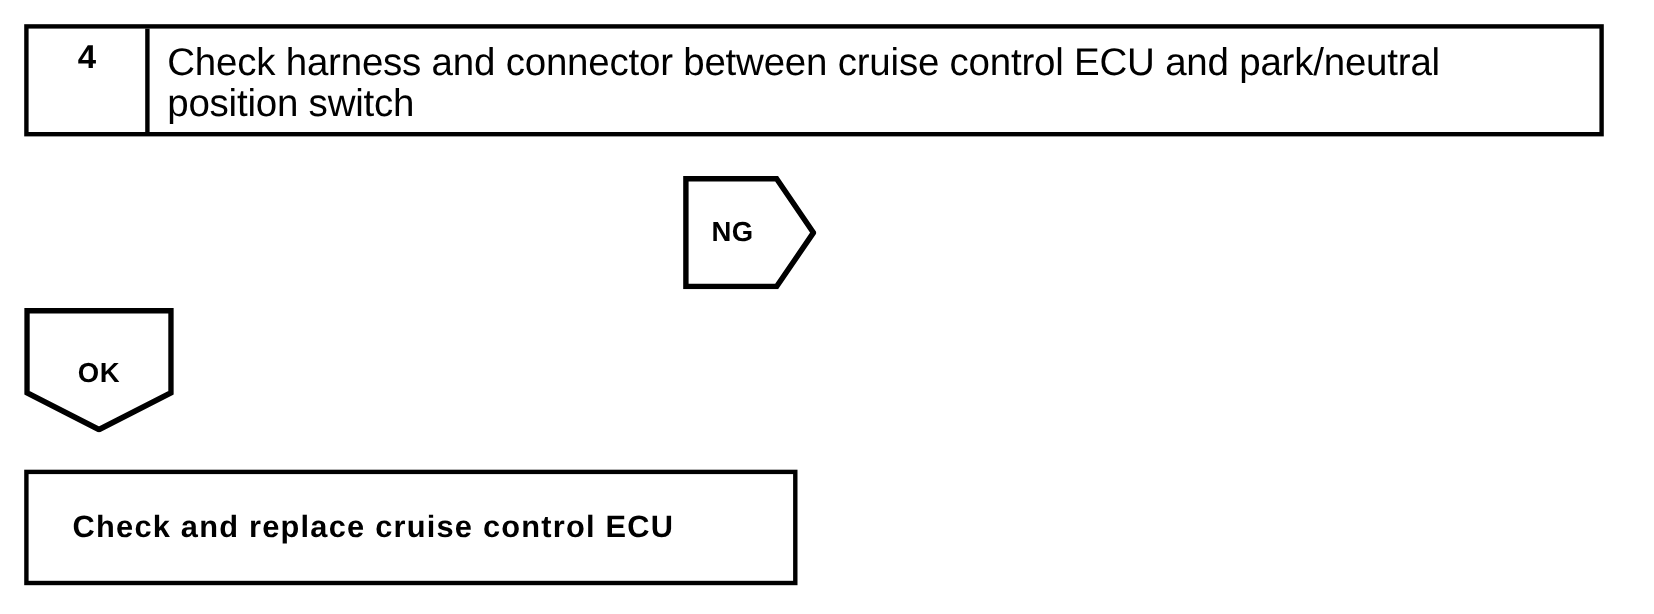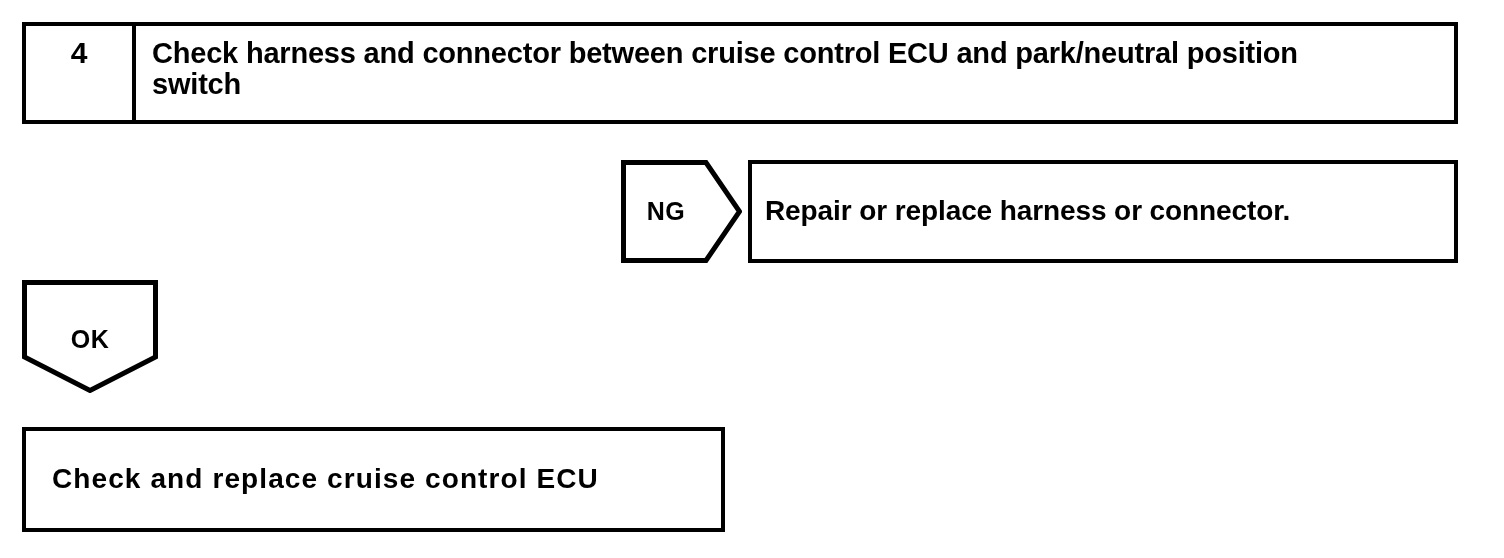--- a/index.html
+++ b/index.html
@@ -54,22 +54,22 @@
     font-weight: bold;
     line-height: 1;
     letter-spacing: 0px;
   }
   .step-text-cell {
     flex: 1 1 auto;
     box-sizing: border-box;
     padding: 12px 0 0 16px;
   }
   .step-text {
-    font-size: 29px;
-    font-weight: bold;
+    font-size: 35px;
+    font-weight: normal;
     line-height: 1.07;
     letter-spacing: -0.2px;
     max-width: 1220px;
   }
 
   
   .ng-pentagon {
     position: absolute;
     left: 621px;
     top: 160px;
@@ -148,21 +148,21 @@
     position: absolute;
     left: 22px;
     top: 427px;
     width: 703px;
     height: 105px;
     border: 4px solid #000;
     box-sizing: border-box;
     background: #fff;
     display: flex;
     align-items: center;
-    padding-left: 26px;
+    padding-left: 40px;
   }
   .final-text {
     font-size: 28px;
     font-weight: bold;
     letter-spacing: 1.1px;
     line-height: 1.1;
   }
 </style>
 </head>
 <body>
@@ -178,23 +178,20 @@
     </div>
   </div>
 
   <div class="ng-pentagon">
     <svg viewBox="0 0 121 103" xmlns="http://www.w3.org/2000/svg">
       <polygon points="2.5,2.5 85,2.5 118.5,51.5 85,100.5 2.5,100.5" fill="#ffffff" stroke="#000000" stroke-width="5" stroke-linejoin="miter"></polygon>
     </svg>
   </div>
   <div class="ng-label">NG</div>
 
-  <div class="result-box">
-    <span class="result-text">Repair or replace harness or connector.</span>
-  </div>
 
   <div class="ok-pentagon">
     <svg viewBox="0 0 136 113" xmlns="http://www.w3.org/2000/svg">
       <polygon points="2.5,2.5 133.5,2.5 133.5,77 68,110.5 2.5,77" fill="#ffffff" stroke="#000000" stroke-width="5" stroke-linejoin="miter"></polygon>
     </svg>
   </div>
   <div class="ok-label">OK</div>
 
   <div class="final-box">
     <span class="final-text">Check and replace cruise control ECU</span>

